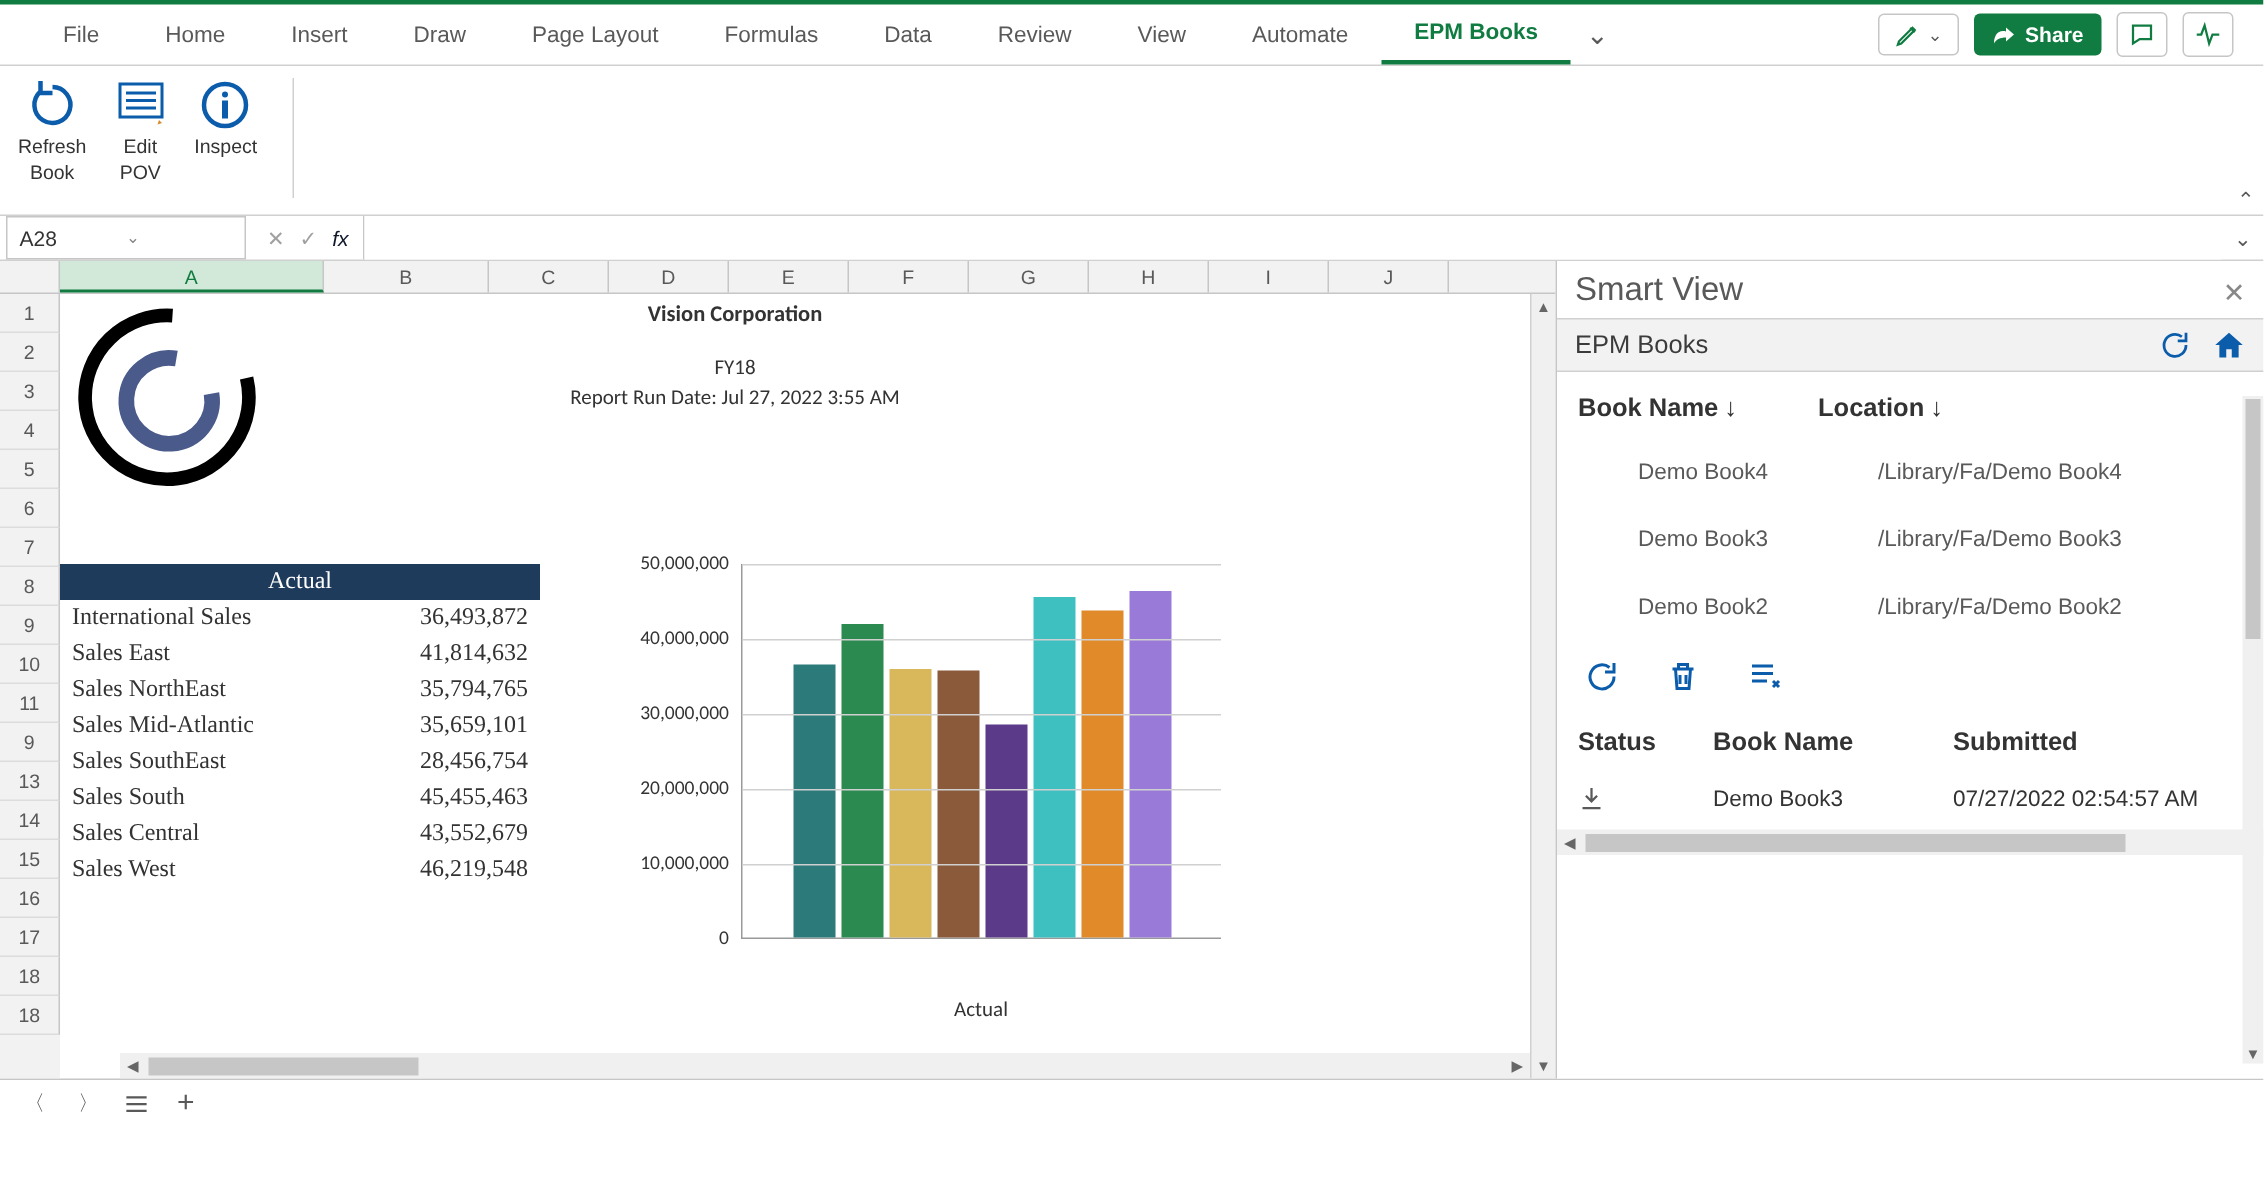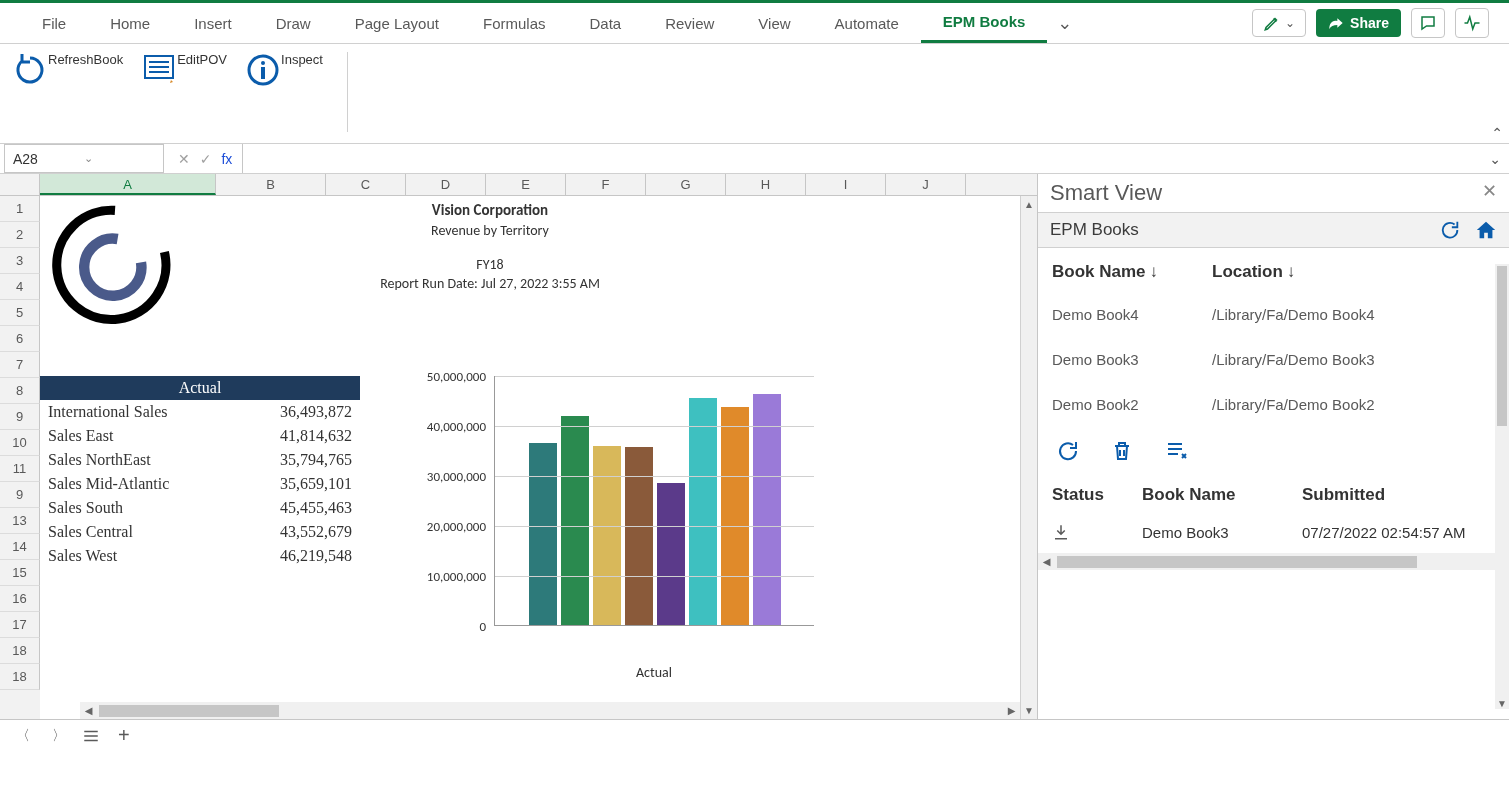--- a/index.html
+++ b/index.html
@@ -88,21 +88,22 @@
   display: flex;
   align-items: flex-start;
   padding: 8px 12px 4px;
   gap: 18px;
   border-bottom: 1px solid #d0d0d0;
   height: 100px;
   position: relative;
 }
 .tool-item {
   display: flex;
-  flex-direction: row;
+  flex-direction: column;
+  align-items: center;
   cursor: pointer;
   font-size: 13px;
   text-align: center;
   line-height: 1.3;
 }
 .tool-item .ticon { width: 36px; height: 36px; margin-bottom: 2px; }
 .collapse-caret {
   position: absolute;
   right: 6px;
   bottom: 2px;
@@ -130,21 +131,21 @@
 .name-box span { flex: 1; }
 .fx-controls {
   display: flex;
   align-items: center;
   gap: 10px;
   padding: 0 10px;
   color: #a0a0a0;
   border-right: 1px solid #c6c6c6;
   height: 100%;
 }
-.fx-label { color: #1d4ed8; }
+.fx-label { font-style: italic; color: #0f172a; }
 .formula-input { flex: 1; height: 100%; border: none; padding: 0 6px; }
 .formula-expand {
   color: #595959;
   padding: 0 8px;
   cursor: pointer;
 }
 
 
 .main-area {
   display: flex;
@@ -335,21 +336,21 @@
 .panel {
   flex: 1;
   border-left: 1px solid #c6c6c6;
   display: flex;
   flex-direction: column;
   background: #fff;
   position: relative;
 }
 .panel-title-bar {
   display: flex;
-  align-items: flex-start;
+  align-items: flex-end;
   padding: 6px 12px;
   font-size: 22px;
   color: #595959;
 }
 .panel-title-bar .close { margin-left: auto; color: #888; cursor: pointer; font-size: 18px; }
 .panel-sub-bar {
   display: flex;
   align-items: center;
   background: #f2f2f2;
   padding: 6px 12px;
@@ -361,21 +362,21 @@
 .panel-sub-bar .icons span { cursor: pointer; }
 
 .books-header {
   display: flex;
   padding: 14px 14px 10px;
   font-size: 17px;
   font-weight: 600;
 }
 .books-header > div { display: flex; align-items: center; gap: 4px; cursor: pointer; }
 .books-header .bn { width: 160px; }
-.books-list { padding: 0 14px; }
+.books-list { padding: 0 14px; margin-left: 40px; }
 .book-row {
   display: flex;
   padding: 14px 0;
   font-size: 15px;
   color: #595959;
   cursor: pointer;
 }
 .book-row .bn { width: 160px; }
 
 .jobs-bar {
@@ -592,21 +593,20 @@
           <div class="rh">18</div>
         </div>
       <div class="sheet-content">
 
         <svg class="report-logo" viewBox="0 0 100 100">
           <path d="M50 8 A42 42 0 1 0 88 40" fill="none" stroke="#000" stroke-width="7"></path>
           <path d="M52 30 A22 22 0 1 0 70 48" fill="none" stroke="#4a5a8a" stroke-width="8"></path>
         </svg>
         <div class="report-header">
           <div class="rh-title">Vision Corporation</div>
-          <div class="rh-sub">Revenue by Territory</div>
           <div style="height:14px"></div>
           <div class="rh-sub">FY18</div>
           <div class="rh-sub">Report Run Date: Jul 27, 2022 3:55 AM</div>
         </div>
         <div class="data-table">
           <div class="thead">Actual</div>
           <div id="data-rows">
               <div class="trow">
                 <span>International Sales</span>
                 <span>36,493,872</span>
@@ -615,20 +615,24 @@
                 <span>Sales East</span>
                 <span>41,814,632</span>
               </div>
               <div class="trow">
                 <span>Sales NorthEast</span>
                 <span>35,794,765</span>
               </div>
               <div class="trow">
                 <span>Sales Mid-Atlantic</span>
                 <span>35,659,101</span>
+              </div>
+              <div class="trow">
+                <span>Sales SouthEast</span>
+                <span>28,456,754</span>
               </div>
               <div class="trow">
                 <span>Sales South</span>
                 <span>45,455,463</span>
               </div>
               <div class="trow">
                 <span>Sales Central</span>
                 <span>43,552,679</span>
               </div>
               <div class="trow">

